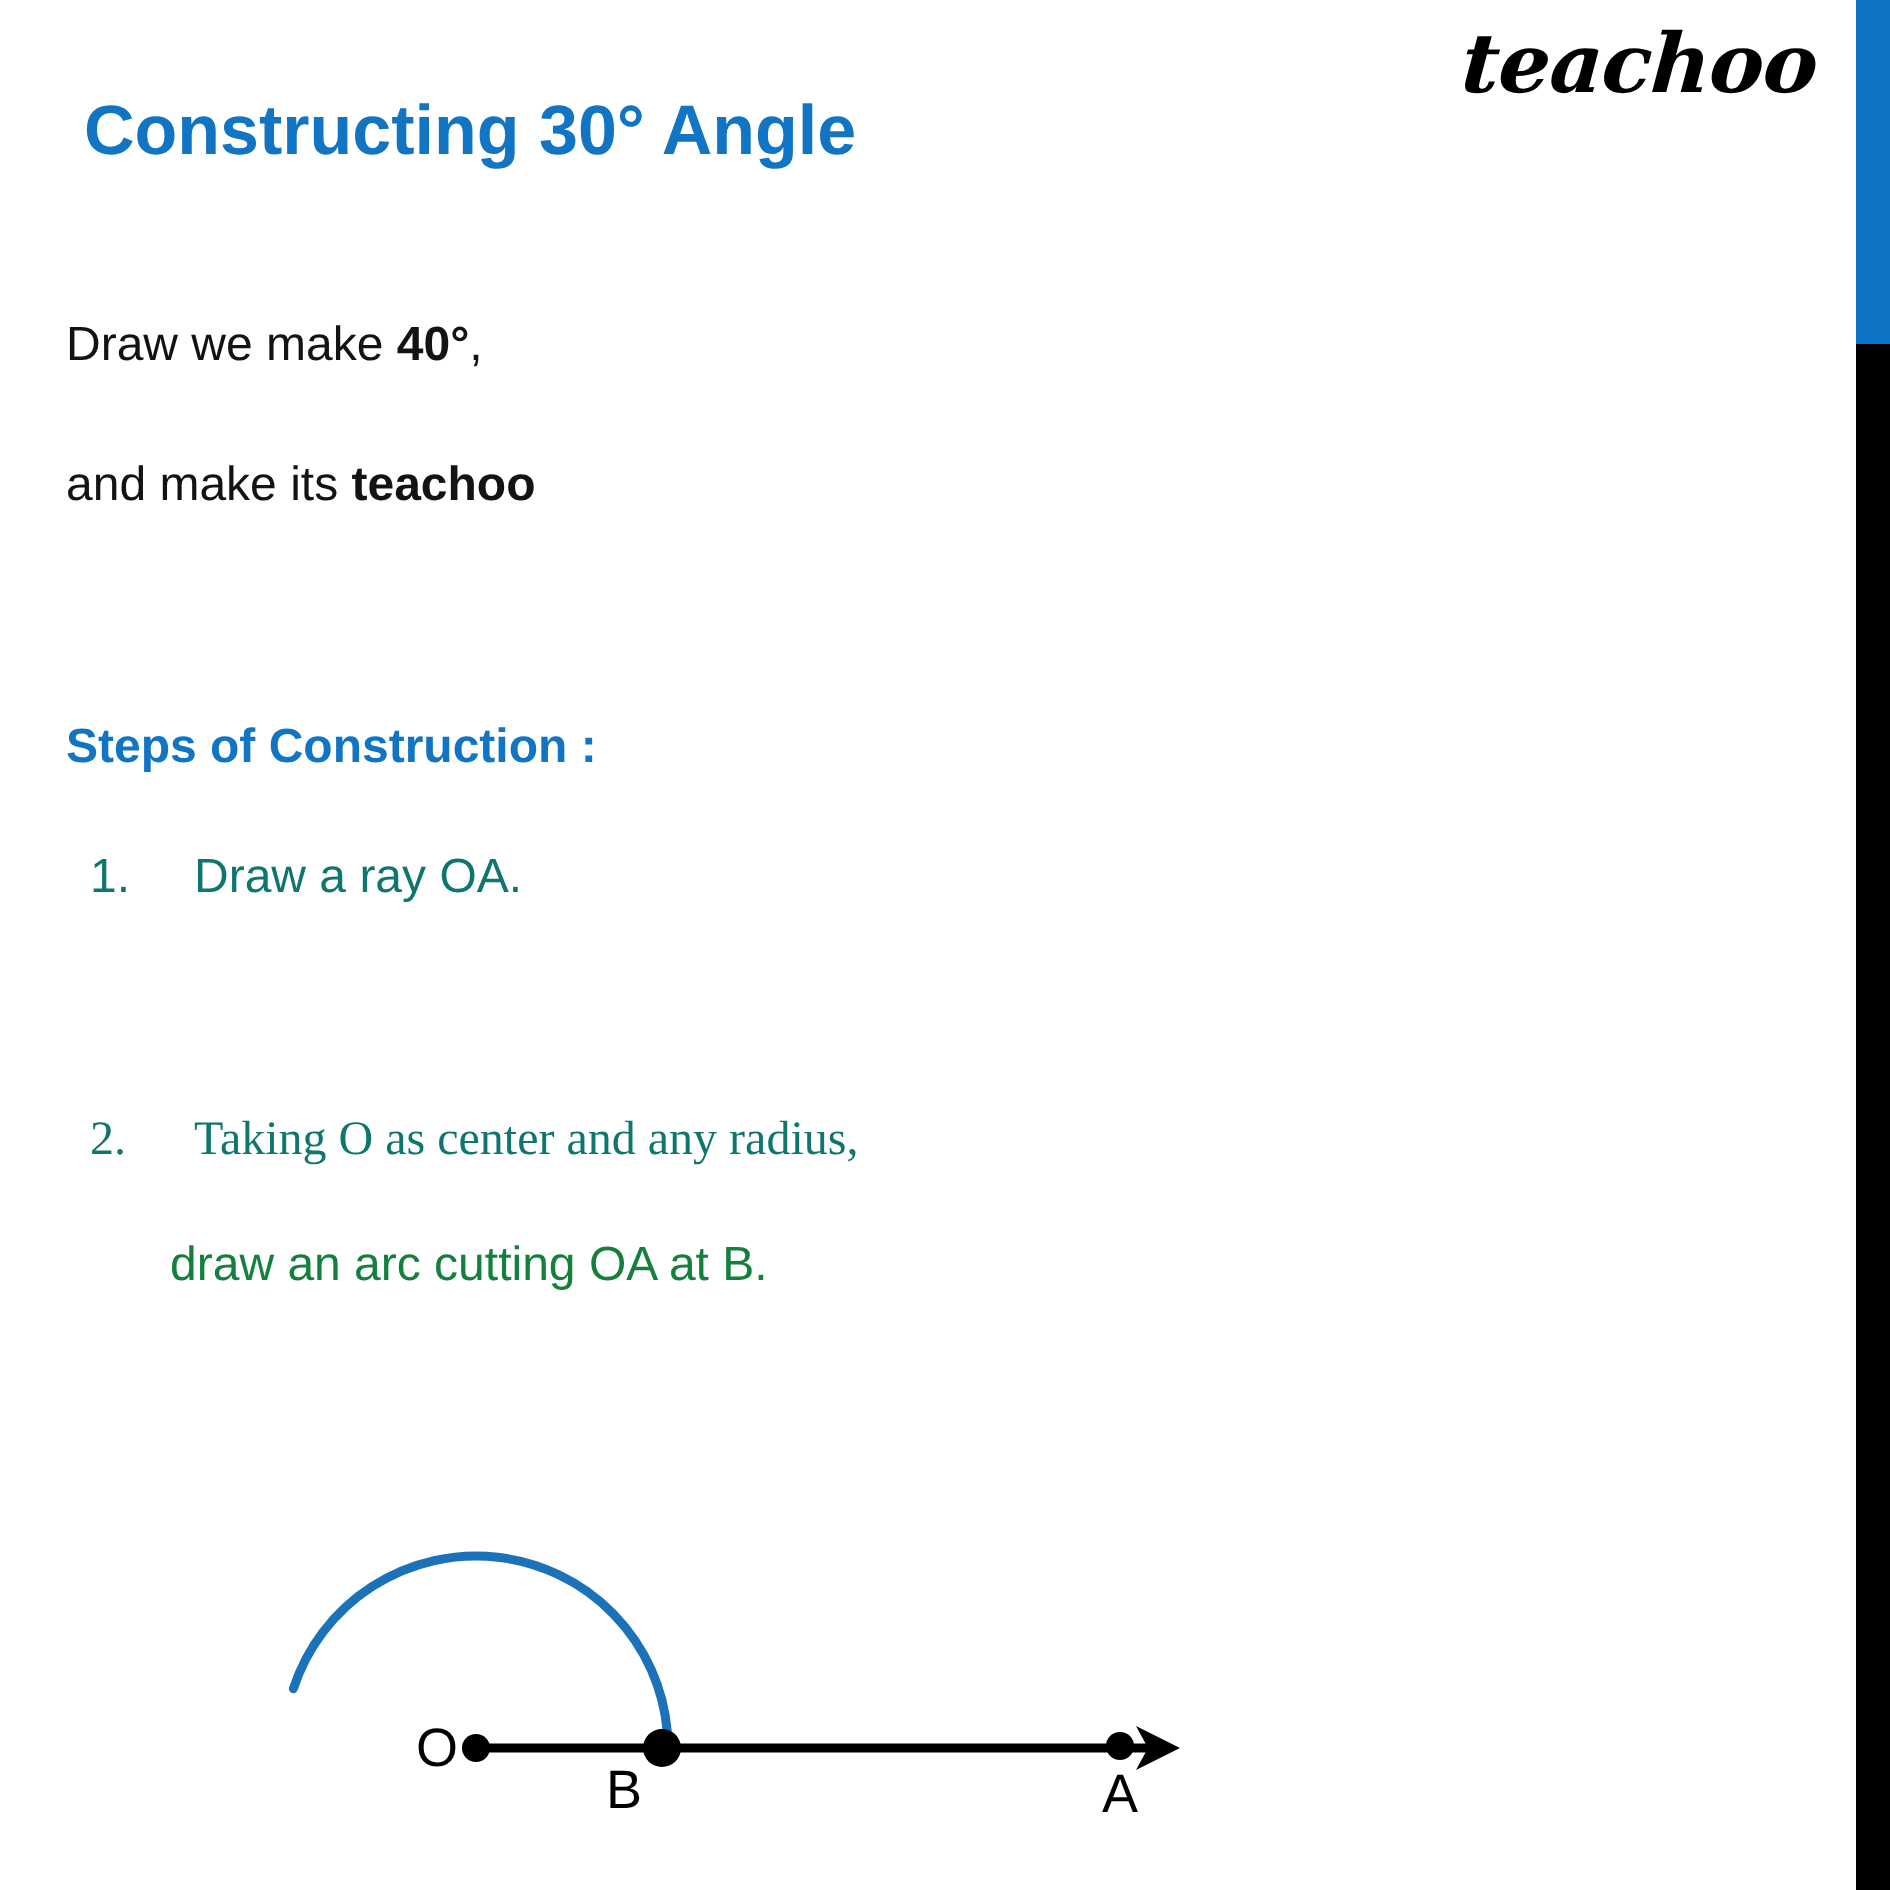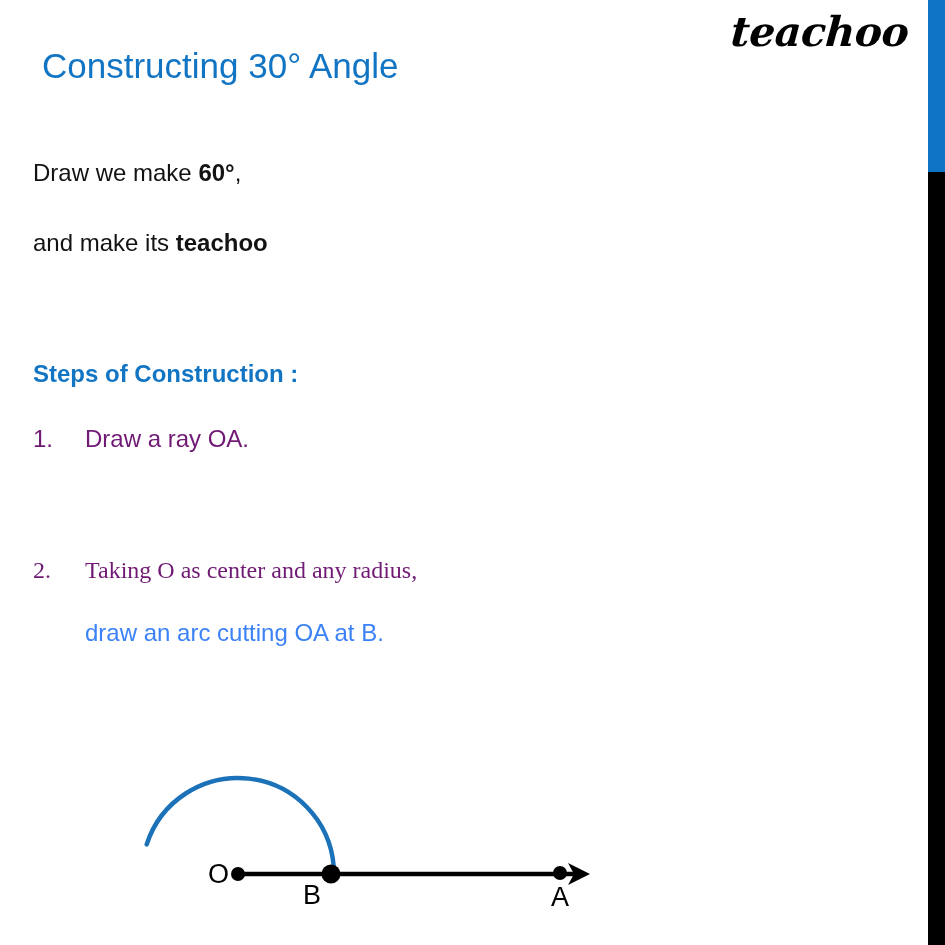--- a/index.html
+++ b/index.html
@@ -50,21 +50,21 @@
     line-height: 1;
     transform: skewX(-4deg);
   }
 
   
   .slide-title {
     position: absolute;
     left: 42px;
     top: 46px;
     font-size: 35px;
-    font-weight: normal;
+    font-weight: bold;
     color: #1275c4;
     letter-spacing: 0px;
     white-space: nowrap;
   }
 
   
   .body-line {
     position: absolute;
     left: 33px;
     font-size: 24px;
@@ -83,37 +83,37 @@
     font-size: 24px;
     font-weight: bold;
     color: #1275c4;
     white-space: nowrap;
     text-align: center;
   }
 
   
   .step {
     position: absolute;
-    left: 33px;
+    left: 45px;
     font-size: 24px;
-    color: #701a75;
+    color: #0f766e;
     white-space: nowrap;
   }
   .step .num {
     display: inline-block;
     width: 52px;
   }
   .step-1 { top: 425px; }
   .step-2 { top: 557px; font-family: Liberation Serif, serif; }
   .step-2-cont {
     position: absolute;
     left: 85px;
     top: 619px;
     font-size: 24px;
-    color: #3b82f6;
+    color: #15803d;
     white-space: nowrap;
   }
 
   
   .figure {
     position: absolute;
     left: 0;
     top: 0;
     width: 945px;
     height: 945px;
@@ -134,21 +134,21 @@
 
 <div id="slide">
 
   <div class="edge-bar edge-bar-blue"></div>
   <div class="edge-bar edge-bar-black"></div>
 
   <div class="brand-logo">teachoo</div>
 
   <div class="slide-title">Constructing 30° Angle</div>
 
-  <div class="body-line line-intro-1"><span>Draw we make </span><b>60°</b><span>,</span></div>
+  <div class="body-line line-intro-1"><span>Draw we make </span><b>40°</b><span>,</span></div>
 
   <div class="body-line line-intro-2"><span>and make its </span><b>teachoo</b></div>
 
   <div class="section-head">Steps of Construction :</div>
 
   <div class="step step-1"><span class="num">1.</span><span>Draw a ray OA.</span></div>
 
   <div class="step step-2"><span class="num">2.</span><span>Taking O as center and any radius,</span></div>
   <div class="step-2-cont">draw an arc cutting OA at B.</div>
 

